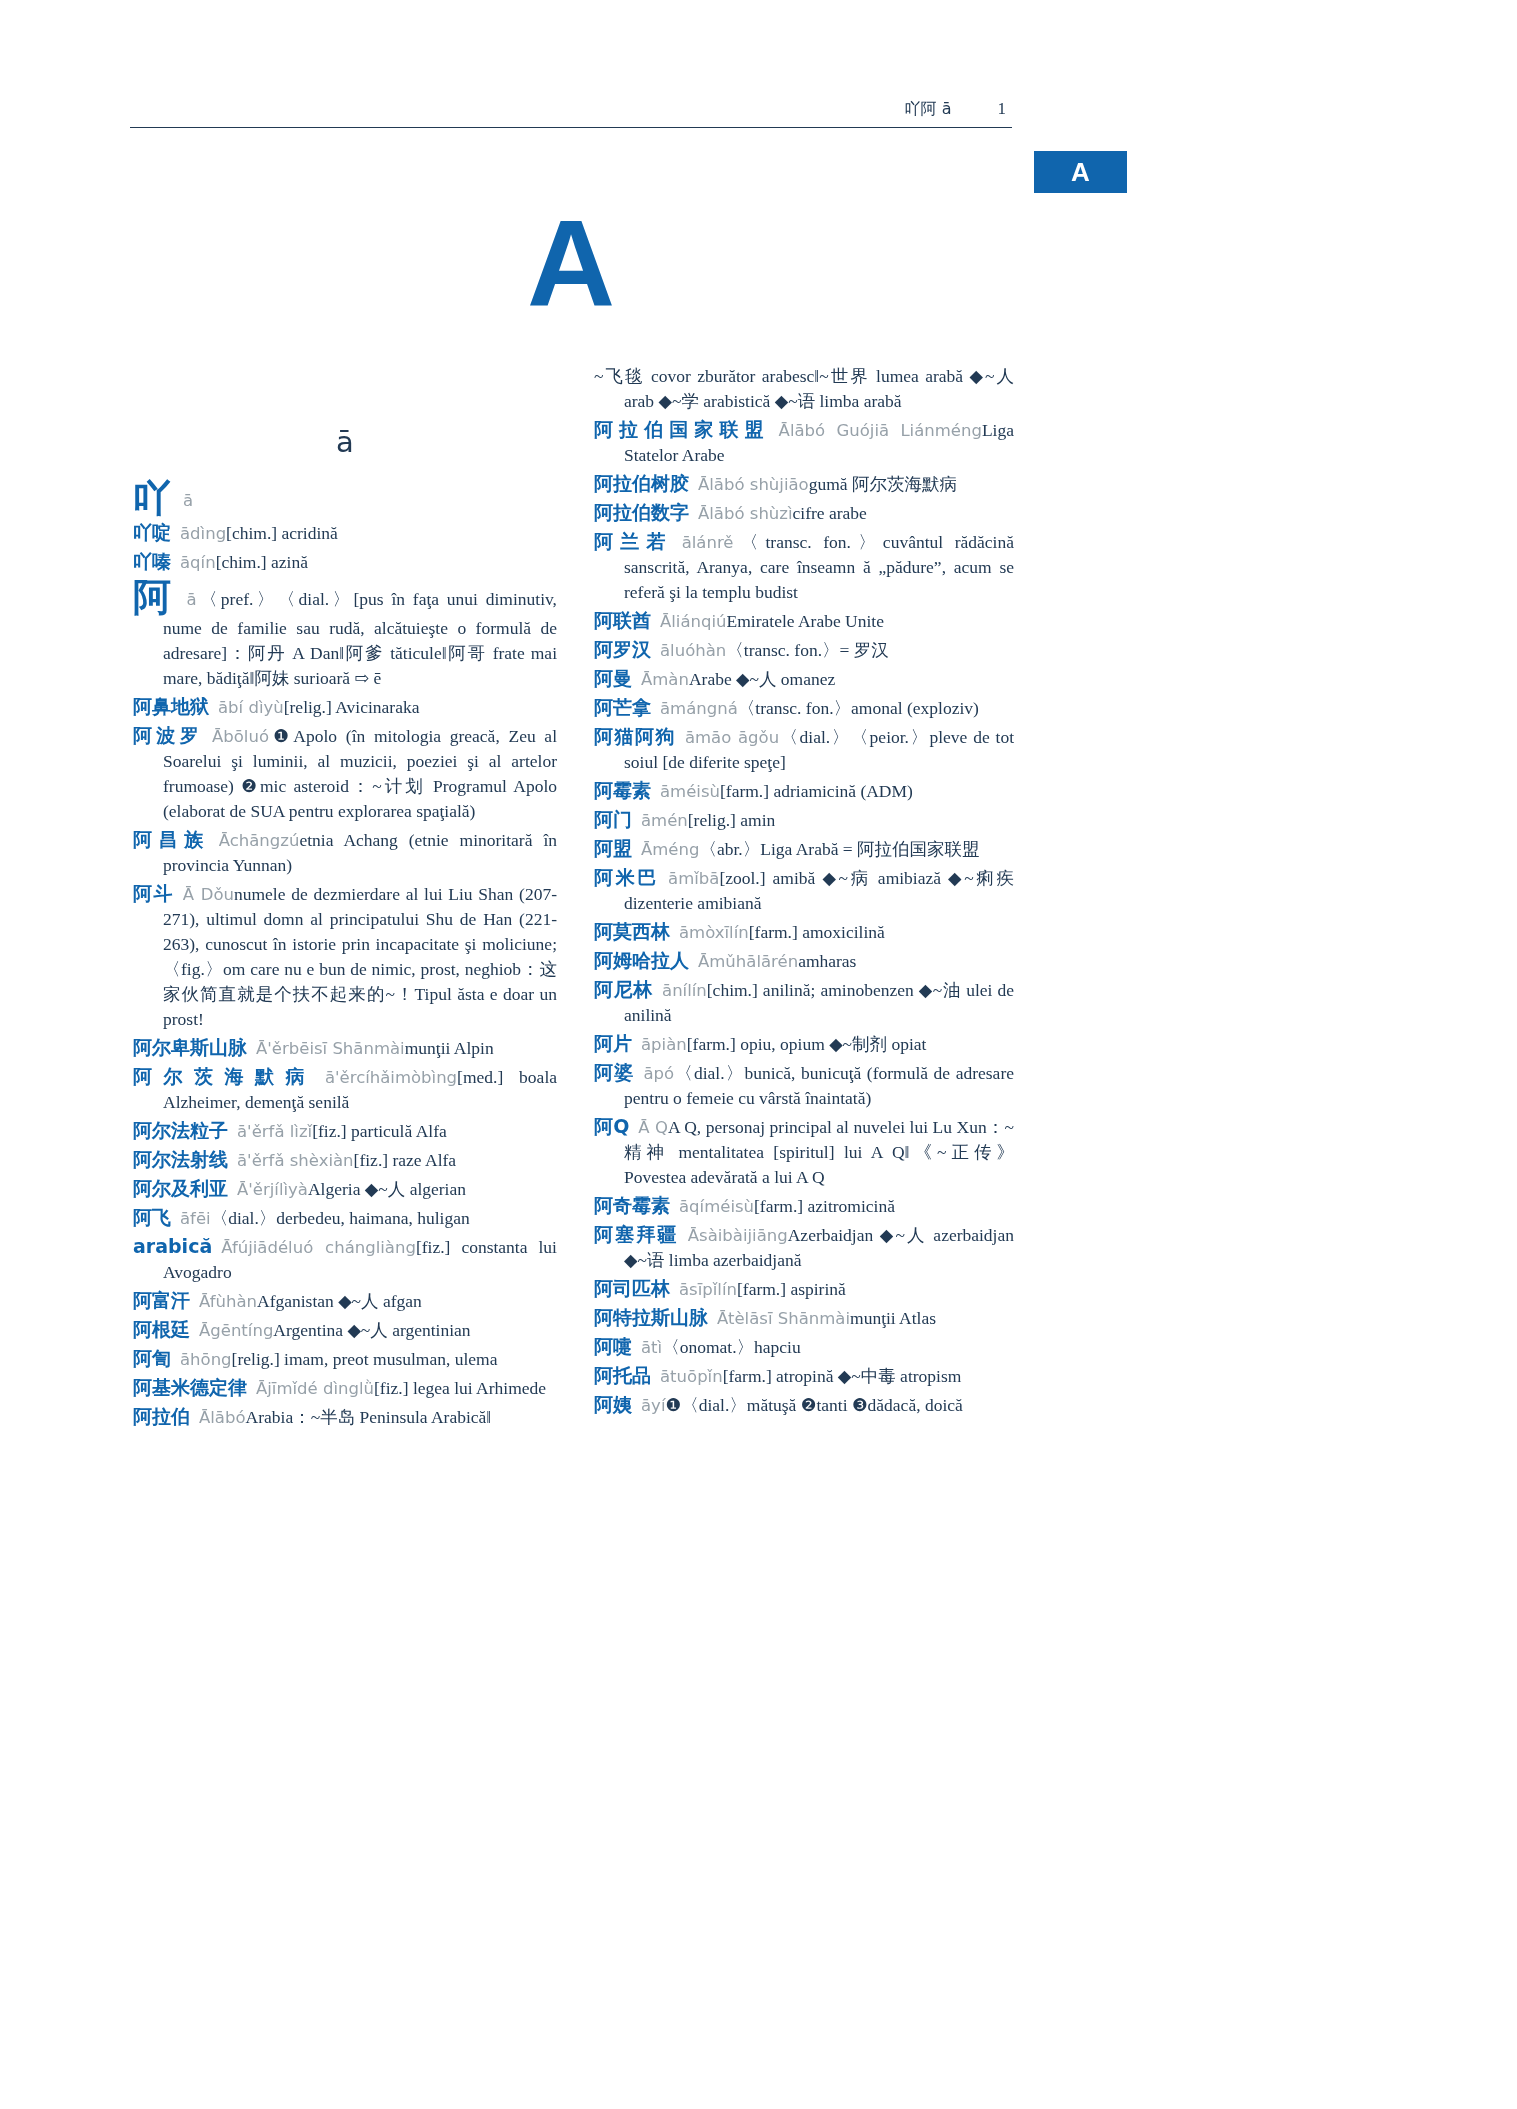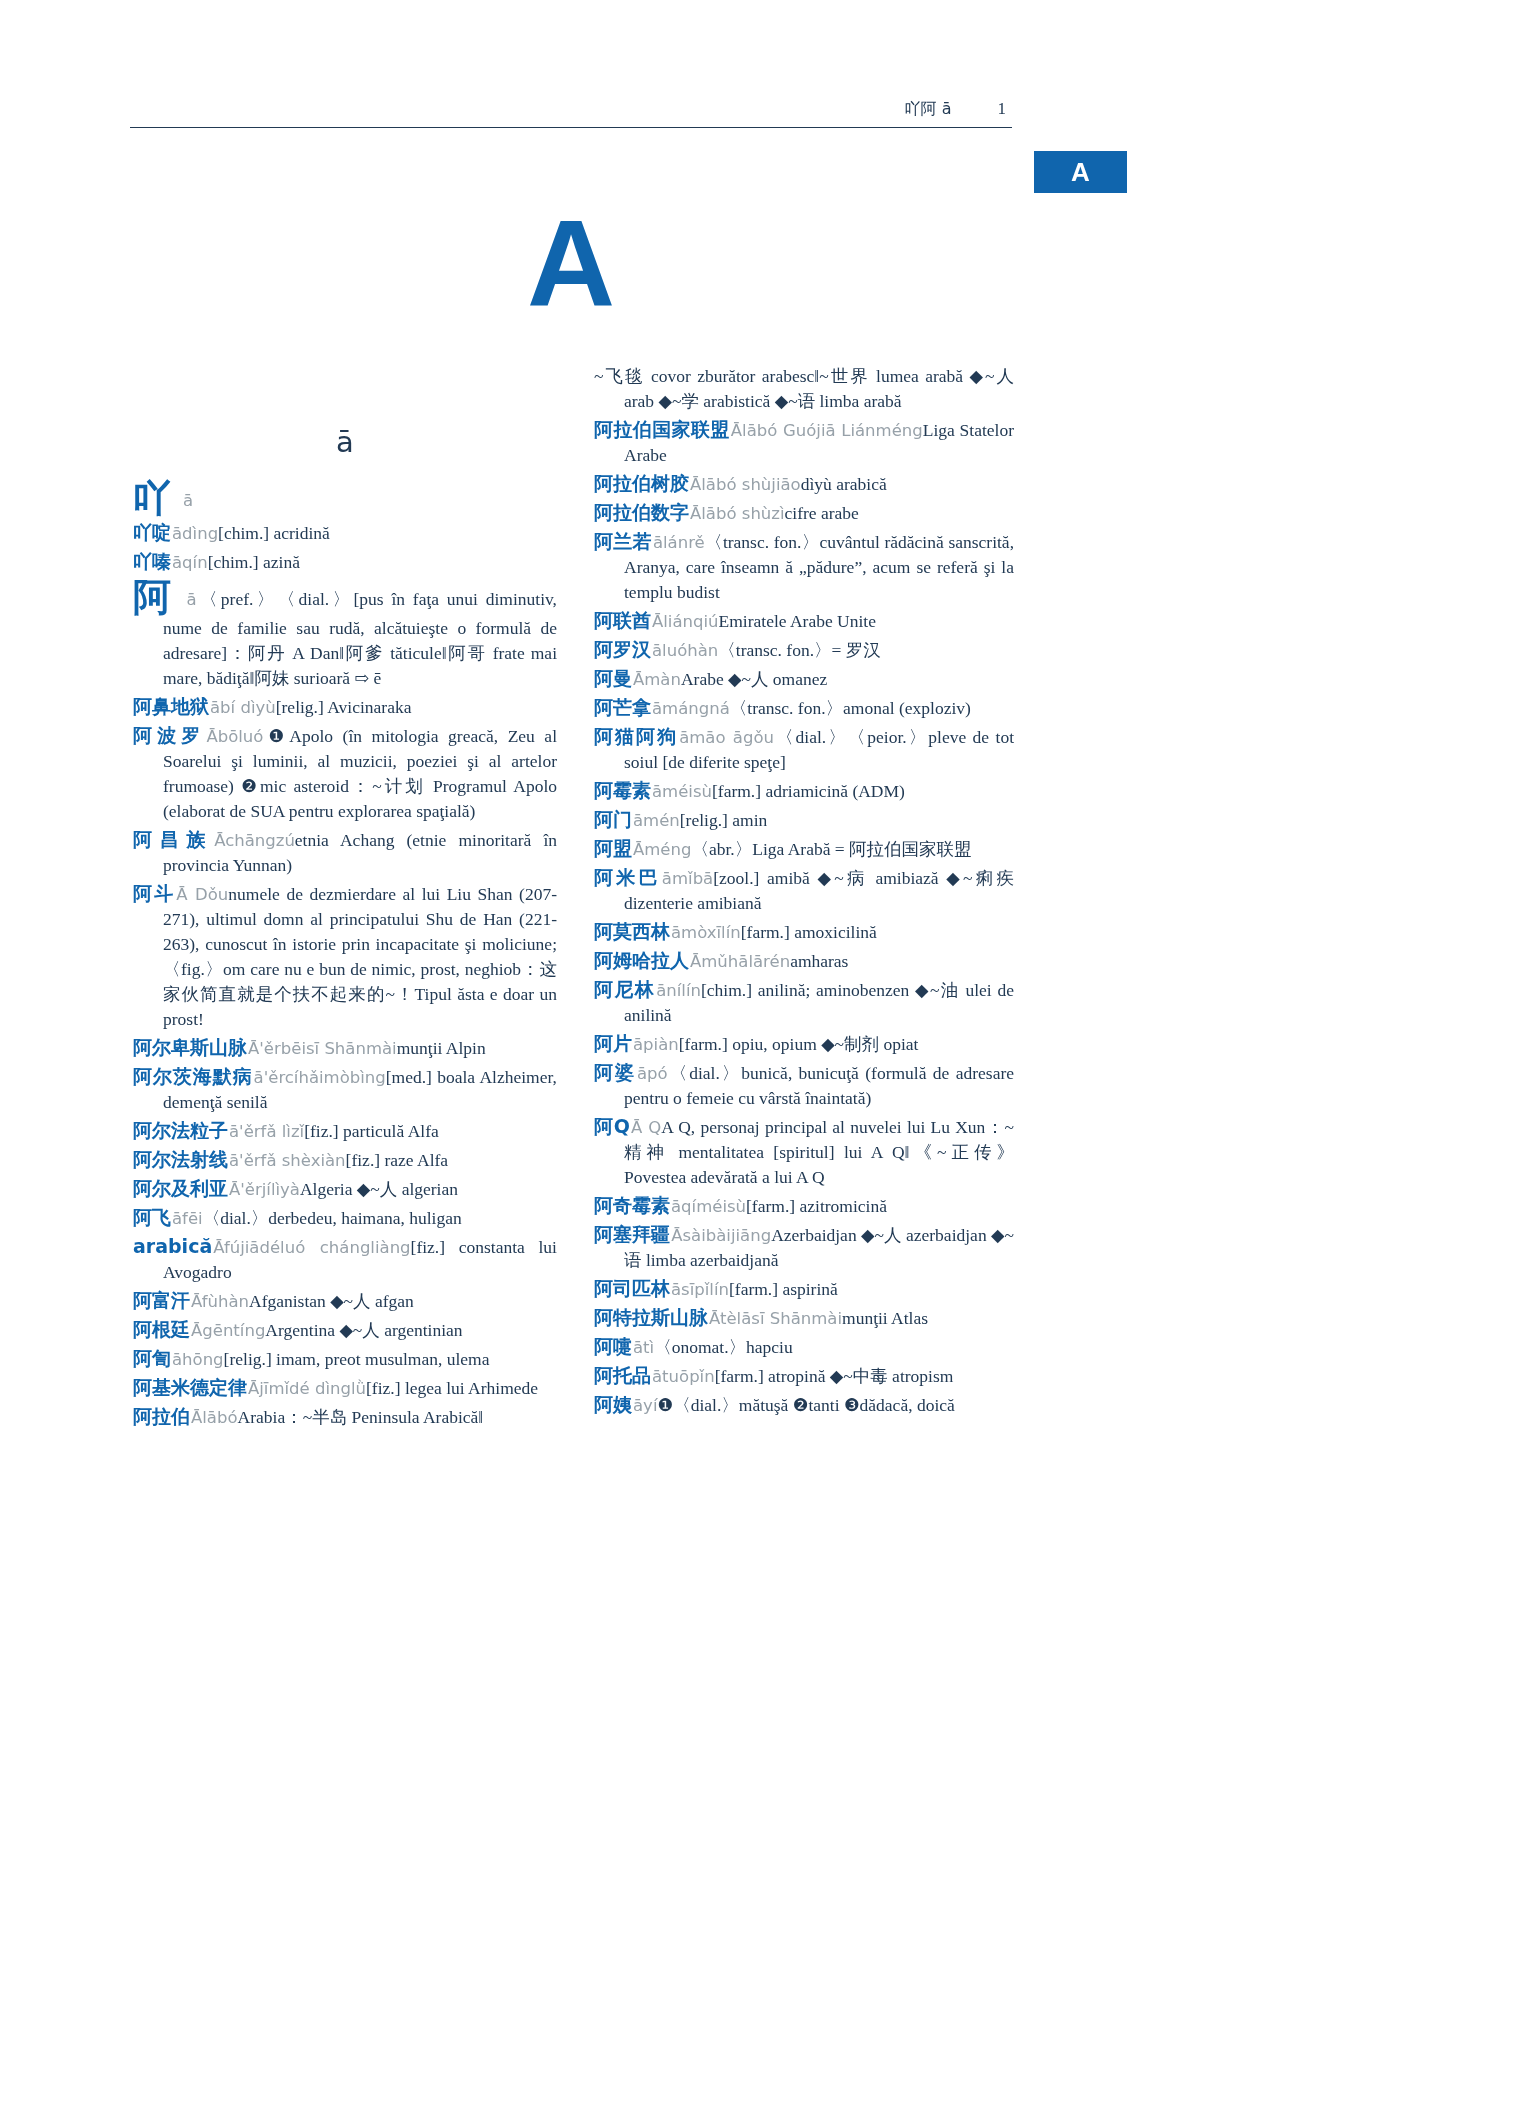--- a/index.html
+++ b/index.html
@@ -54,21 +54,21 @@
   .entry{
     margin:0 0 3px 0;
     padding-left:30px;text-indent:-30px;
     font-size:17.5px;line-height:25px;
     text-align:justify;
   }
   .head{
     font-family:"DejaVu Sans","Liberation Sans",sans-serif;
     font-weight:600;font-size:19px;
     color:var(--accent,#1065ad);
-    margin-right:1px;
+    margin-right:9px;
   }
   .head.large{font-size:38px;line-height:1;vertical-align:-5px;margin-right:12px;}
   .pinyin{
     font-family:"DejaVu Sans","Liberation Sans",sans-serif;
     font-size:16.5px;color:var(--pinyin,#97a1a9);
   }
   .body{color:var(--text,#223a54);}
 </style>
 </head>
 <body>
@@ -111,21 +111,21 @@
         <p class="entry"><span class="head">阿訇</span><span class="pinyin">āhōng</span><span class="body">[relig.] imam, preot musulman, ulema</span></p>
         <p class="entry"><span class="head">阿基米德定律</span><span class="pinyin">Ājīmǐdé dìnglǜ</span><span class="body">[fiz.] legea lui Arhimede</span></p>
         <p class="entry"><span class="head">阿拉伯</span><span class="pinyin">Ālābó</span><span class="body">Arabia：~半岛 Peninsula Arabică‖</span></p>
       </div>
   </div>
 
   <div class="col col-right">
     <div>
         <p class="entry"><span class="body">~飞毯 covor zburător arabesc‖~世界 lumea arabă ◆~人 arab ◆~学 arabistică ◆~语 limba arabă</span></p>
         <p class="entry"><span class="head">阿拉伯国家联盟</span><span class="pinyin">Ālābó Guójiā Liánméng</span><span class="body">Liga Statelor Arabe</span></p>
-        <p class="entry"><span class="head">阿拉伯树胶</span><span class="pinyin">Ālābó shùjiāo</span><span class="body">dìyù arabică</span></p>
+        <p class="entry"><span class="head">阿拉伯树胶</span><span class="pinyin">Ālābó shùjiāo</span><span class="body">gumă 阿尔茨海默病</span></p>
         <p class="entry"><span class="head">阿拉伯数字</span><span class="pinyin">Ālābó shùzì</span><span class="body">cifre arabe</span></p>
         <p class="entry"><span class="head">阿兰若</span><span class="pinyin">ālánrě</span><span class="body">〈transc. fon.〉cuvântul rădăcină sanscrită, Aranya, care înseamn ă „pădure”, acum se referă şi la templu budist</span></p>
         <p class="entry"><span class="head">阿联酋</span><span class="pinyin">Āliánqiú</span><span class="body">Emiratele Arabe Unite</span></p>
         <p class="entry"><span class="head">阿罗汉</span><span class="pinyin">āluóhàn</span><span class="body">〈transc. fon.〉= 罗汉</span></p>
         <p class="entry"><span class="head">阿曼</span><span class="pinyin">Āmàn</span><span class="body">Arabe ◆~人 omanez</span></p>
         <p class="entry"><span class="head">阿芒拿</span><span class="pinyin">āmángná</span><span class="body">〈transc. fon.〉amonal (exploziv)</span></p>
         <p class="entry"><span class="head">阿猫阿狗</span><span class="pinyin">āmāo āgǒu</span><span class="body">〈dial.〉〈peior.〉pleve de tot soiul [de diferite speţe]</span></p>
         <p class="entry"><span class="head">阿霉素</span><span class="pinyin">āméisù</span><span class="body">[farm.] adriamicină (ADM)</span></p>
         <p class="entry"><span class="head">阿门</span><span class="pinyin">āmén</span><span class="body">[relig.] amin</span></p>
         <p class="entry"><span class="head">阿盟</span><span class="pinyin">Āméng</span><span class="body">〈abr.〉Liga Arabă = 阿拉伯国家联盟</span></p>

